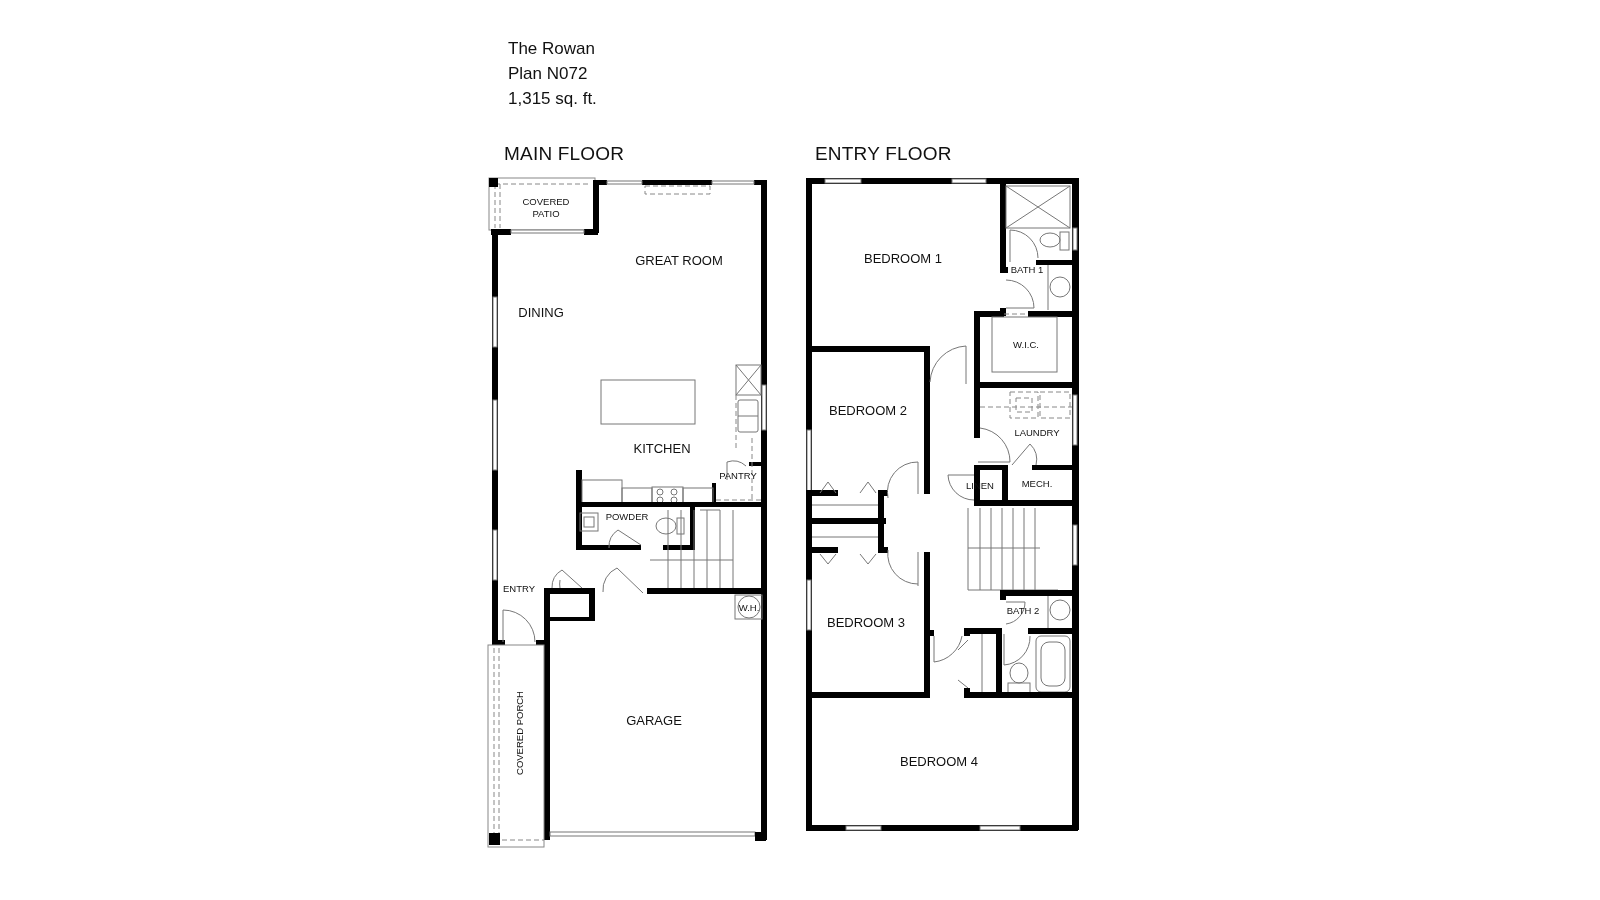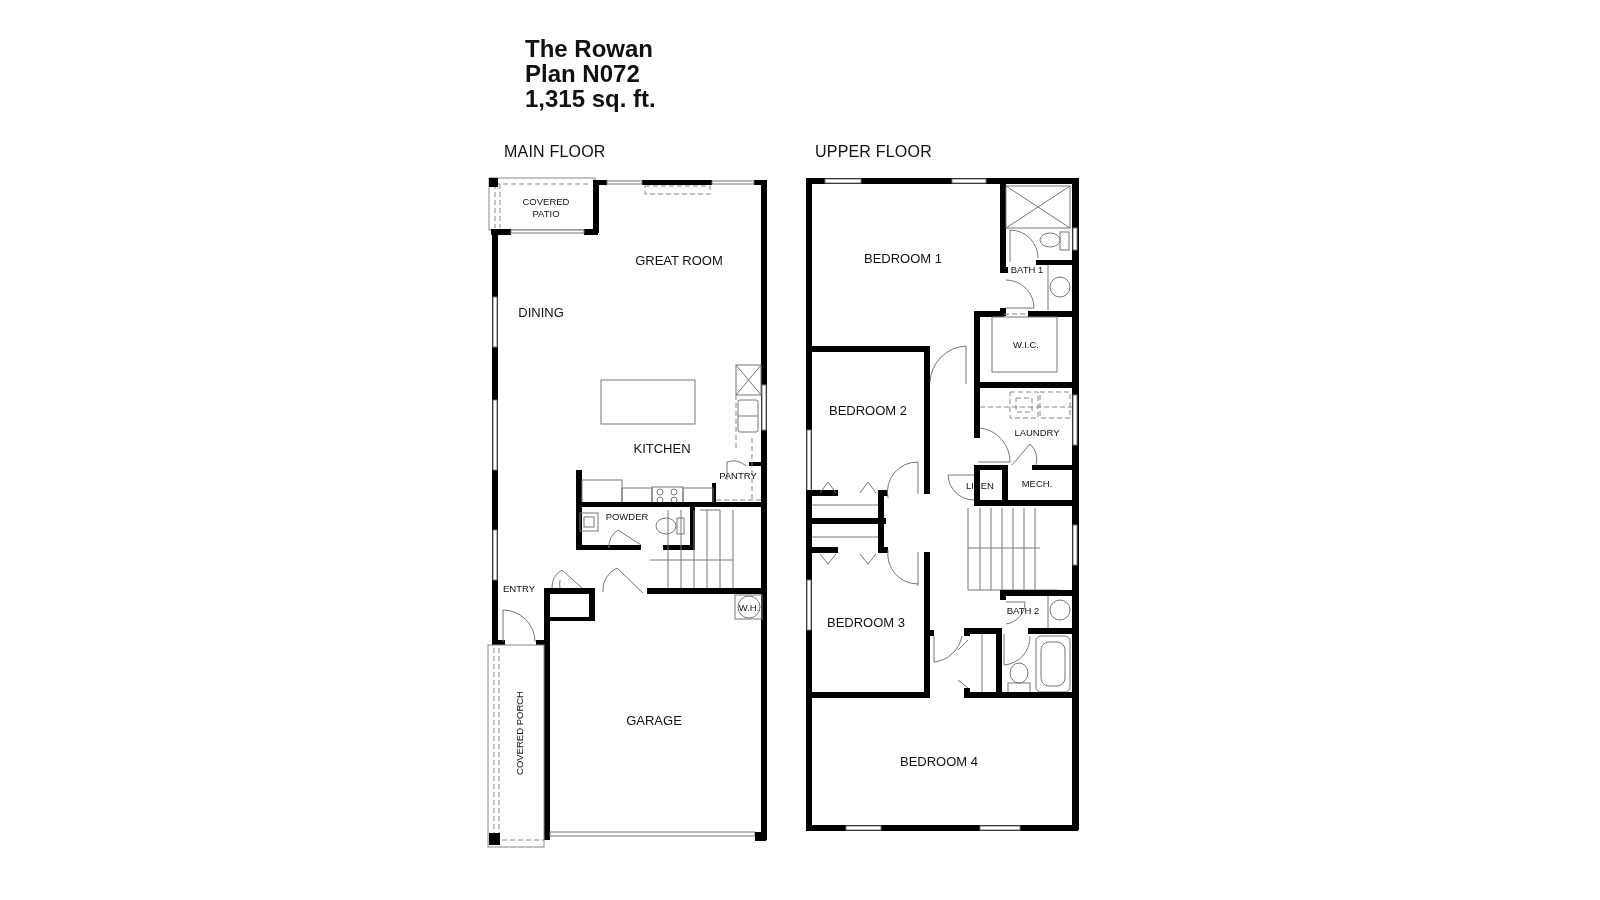--- a/index.html
+++ b/index.html
@@ -1,40 +1,40 @@
 <!DOCTYPE html>
 <html><head>
 <meta charset="utf-8">
 <style>
   html, body { margin: 0; padding: 0; background: #ffffff; }
   body { width: 1600px; height: 900px; position: relative; overflow: hidden; font-family: "Liberation Sans", sans-serif; color: #111; }
-  .title-block { position: absolute; left: 525px; top: 36px; font-size: 24px; line-height: 25px; color: #111; font-weight: bold; }
+  .title-block { position: absolute; left: 508px; top: 36px; font-size: 17px; line-height: 25px; color: #111; }
   .title-block div { white-space: nowrap; }
-  .floor-label { position: absolute; top: 143px; font-size: 16px; letter-spacing: 0.2px; color: #111; }
+  .floor-label { position: absolute; top: 143px; font-size: 19px; letter-spacing: 0.2px; color: #111; }
   svg.plan { position: absolute; left: 0; top: 0; }
   .lbl { font-family: "Liberation Sans", sans-serif; fill: #111; }
   .lbl-md { font-size: 13px; }
   .lbl-xs { font-size: 9.5px; }
   .wall { fill: #000; }
   .thin { stroke: #777; stroke-width: 1; fill: none; }
   .thin-w { stroke: #888; stroke-width: 1; fill: #fff; }
   .dash { stroke: #888; stroke-width: 1; fill: none; stroke-dasharray: 5 3; }
   .win { fill: #fff; stroke: #777; stroke-width: 1; }
 </style>
 </head>
 <body>
 
 <div class="title-block">
   <div>The Rowan</div>
   <div>Plan N072</div>
   <div>1,315 sq. ft.</div>
 </div>
 
 <div class="floor-label" style="left:504px;">MAIN FLOOR</div>
-<div class="floor-label" style="left:815px;">UPPER FLOOR</div>
+<div class="floor-label" style="left:815px;">ENTRY FLOOR</div>
 
 <svg class="plan" width="1600" height="900" viewBox="0 0 1600 900">
 
   <g>
 
     <g>
       <rect x="489" y="178" width="106" height="52" class="thin-w"></rect>
       <line x1="495" y1="184" x2="590" y2="184" class="dash"></line>
       <line x1="495" y1="184" x2="495" y2="228" class="dash"></line>
       <line x1="500" y1="184" x2="500" y2="228" class="dash"></line>

